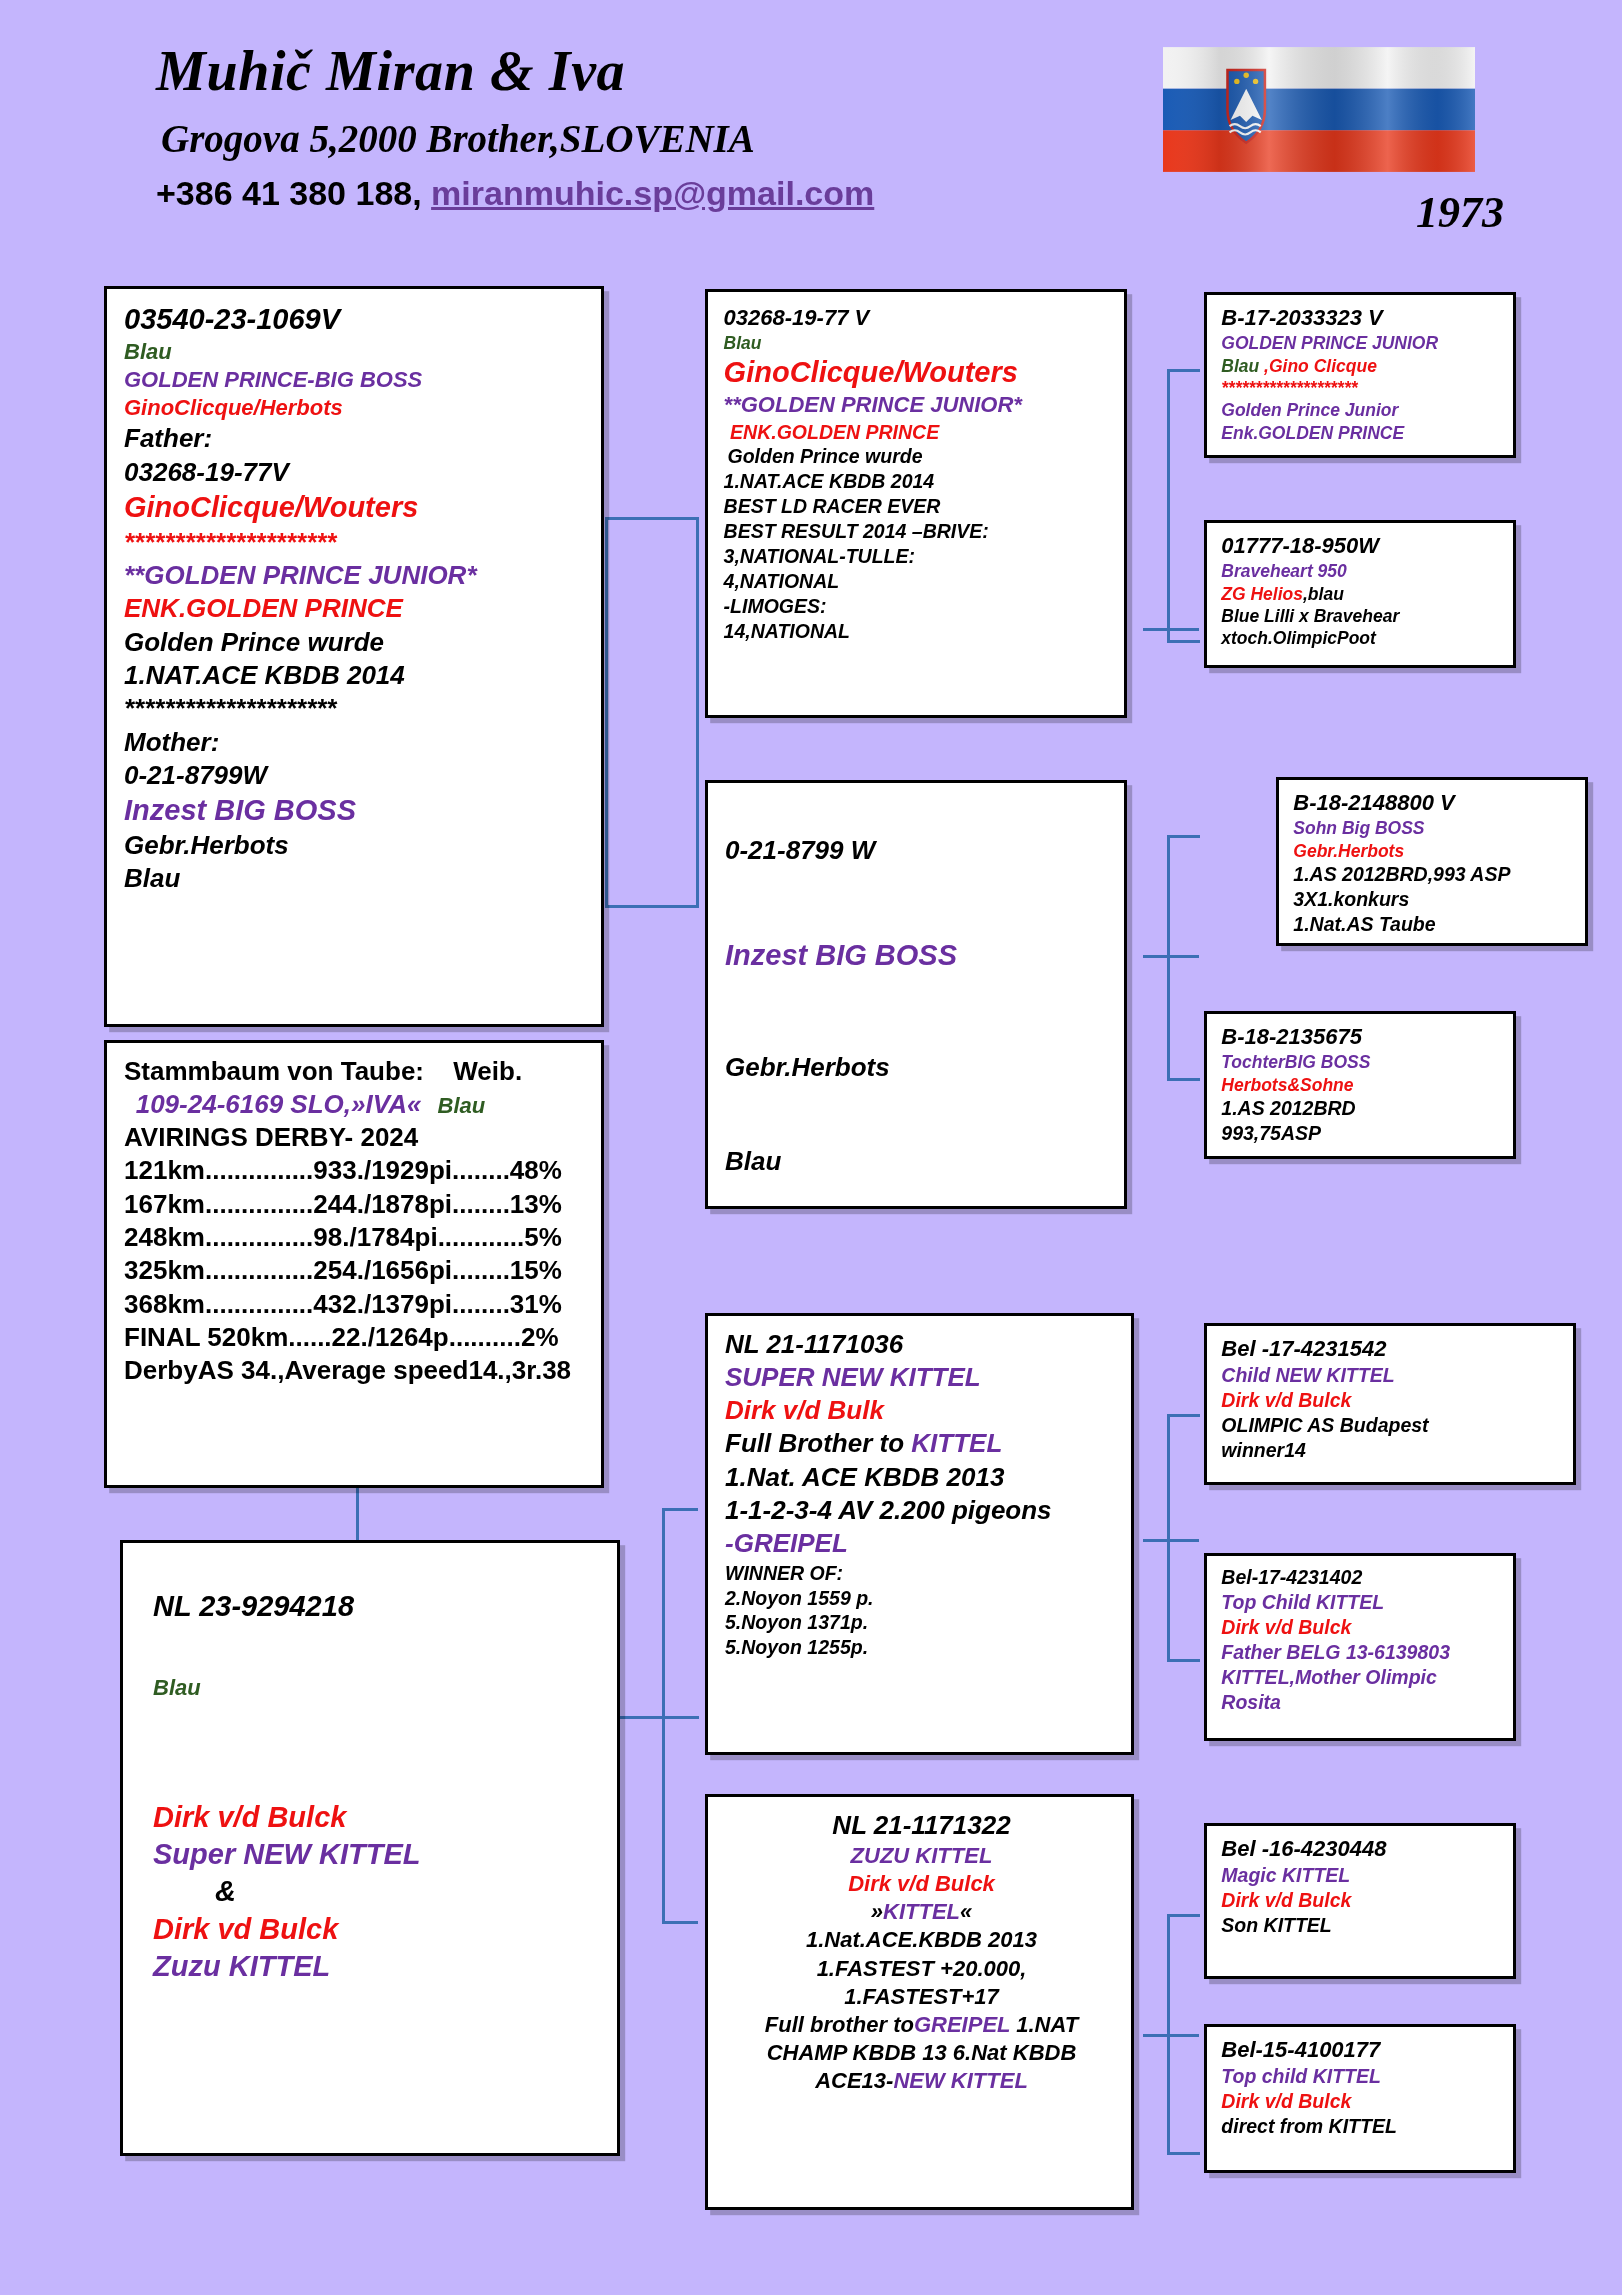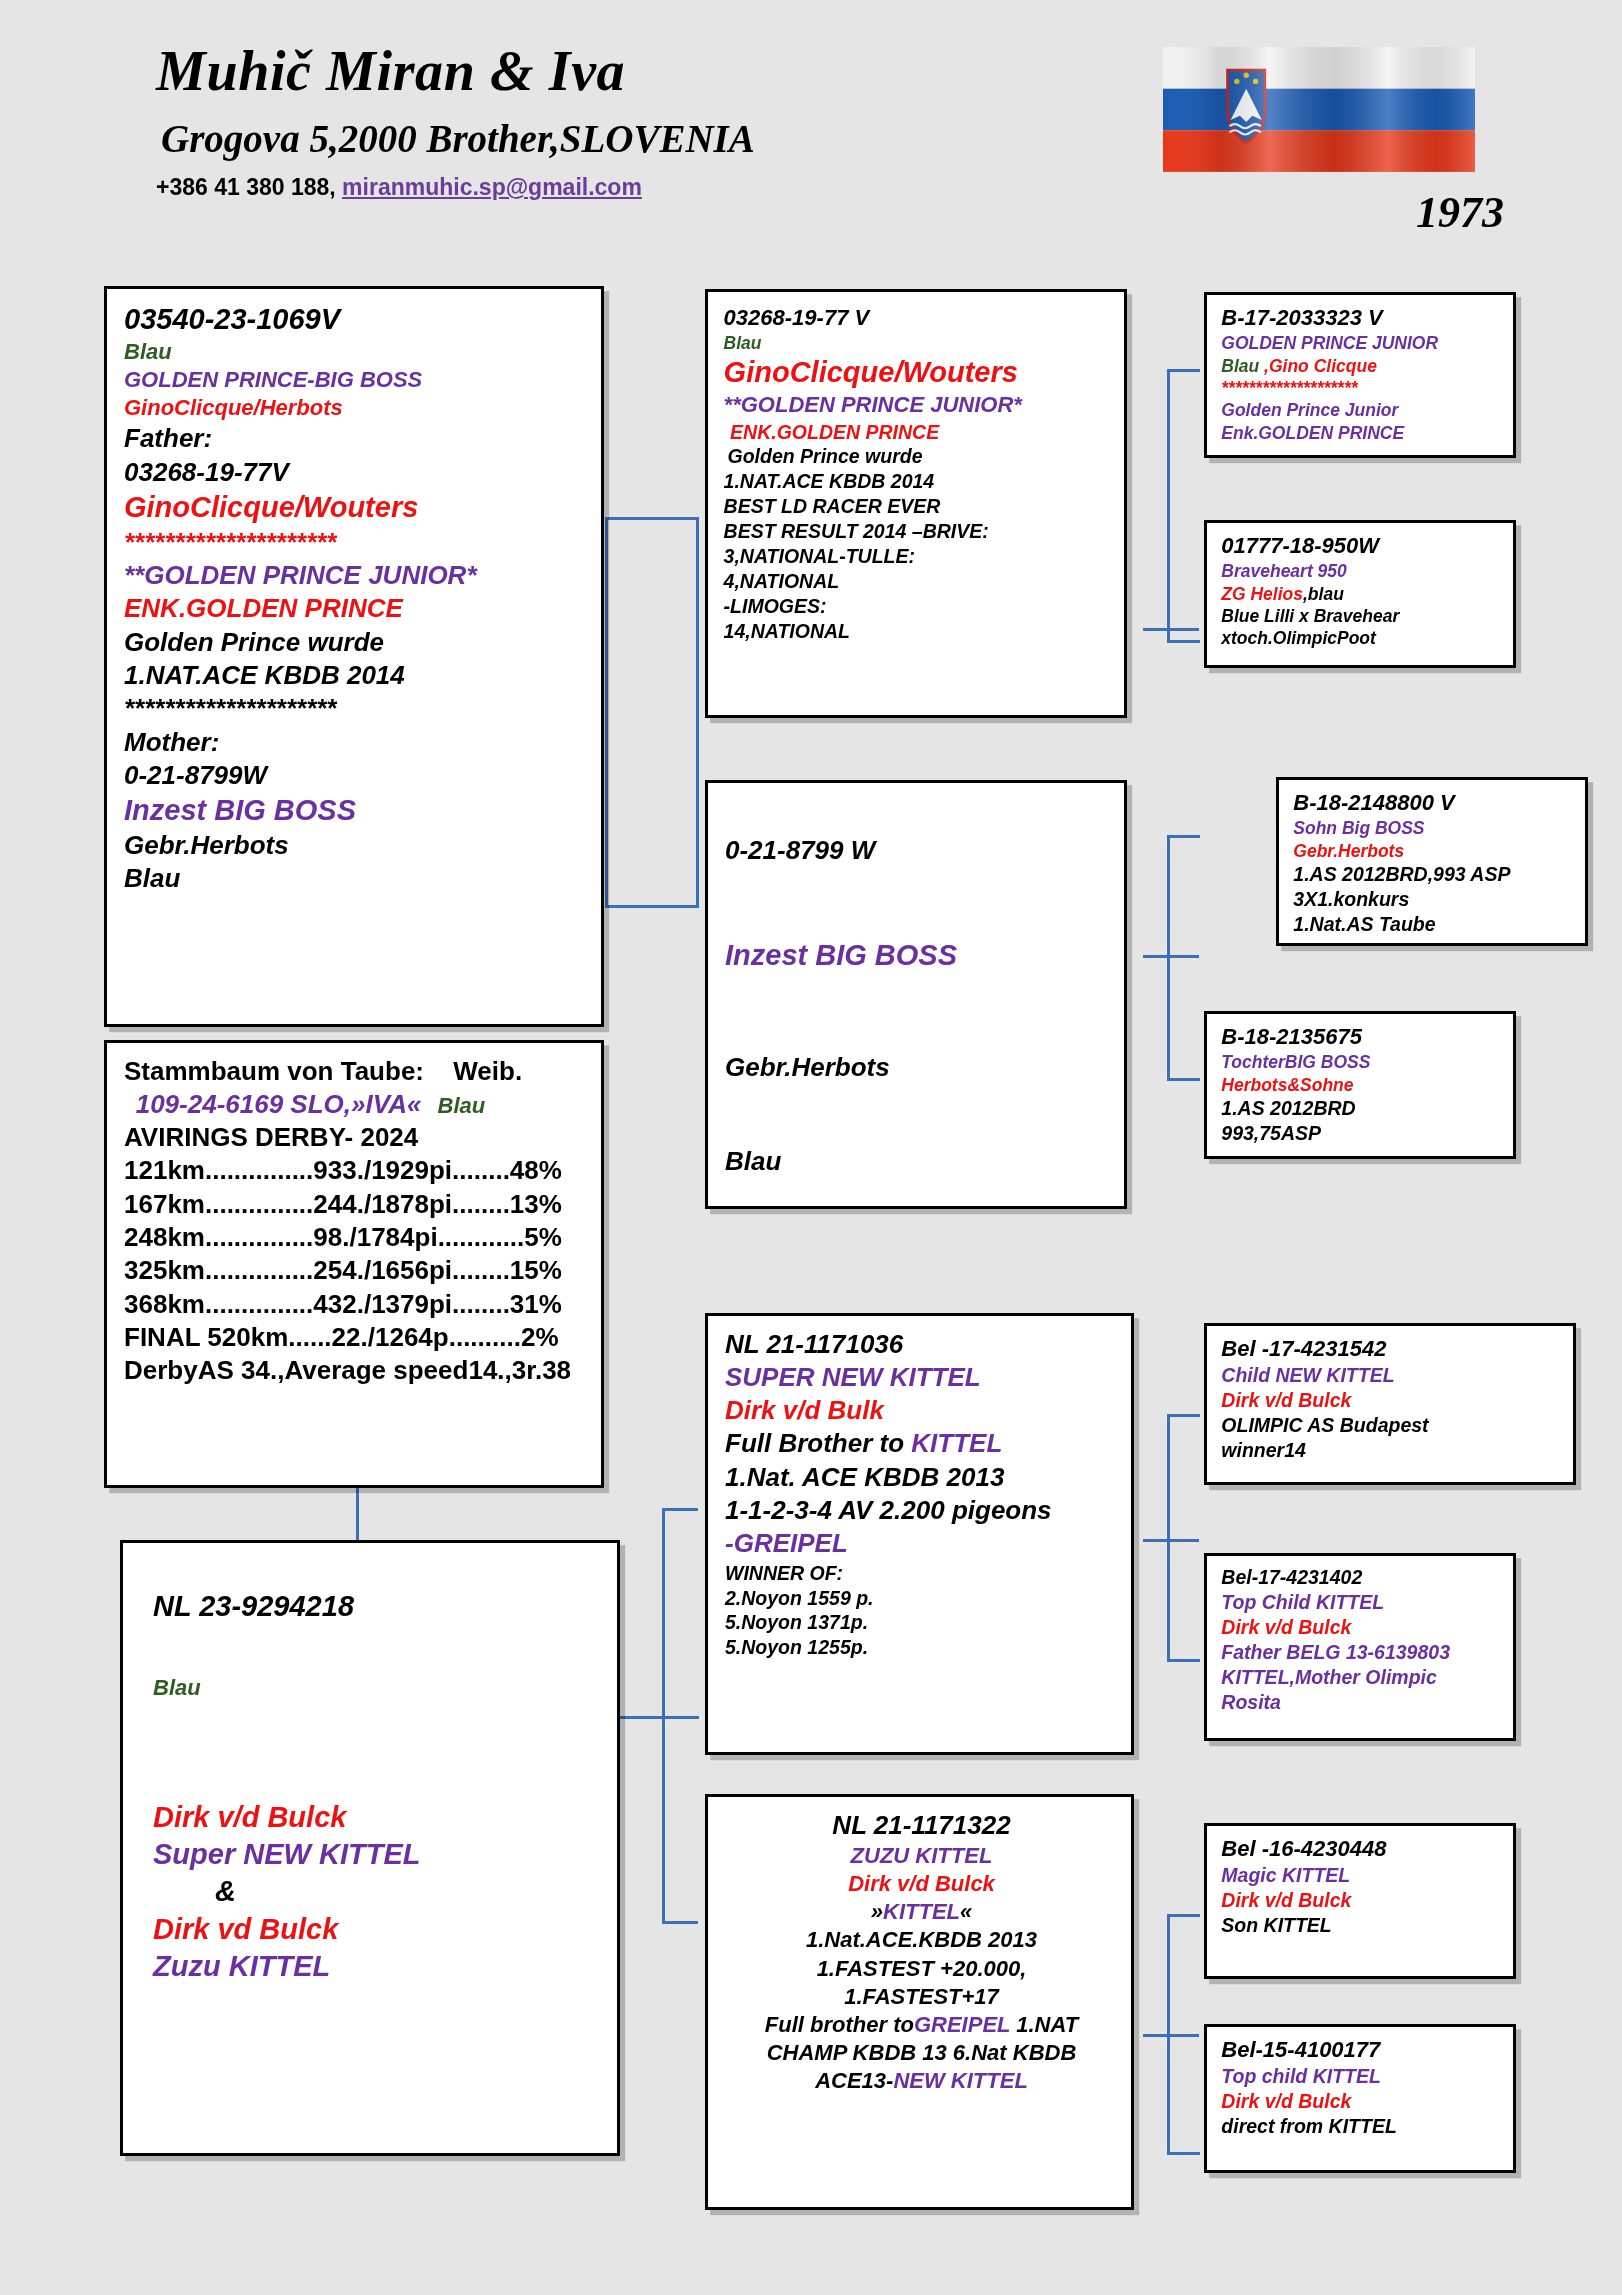--- a/index.html
+++ b/index.html
@@ -7,21 +7,21 @@
     padding: 0;
     background: #ffffff;
   }
   body {
     font-family: "Liberation Sans", sans-serif;
   }
   #page {
     position: relative;
     width: 1623px;
     height: 2295px;
-    background: #e5e5e5;
+    background: #c4b5fd;
     overflow: hidden;
   }
 
   
   #header { position: absolute; left: 0; top: 0; width: 1623px; height: 260px; }
   .hdr-name {
     position: absolute;
     left: 156px; top: 39px;
     font-family: "Liberation Serif", serif;
     font-style: italic;
@@ -37,21 +37,21 @@
     font-family: "Liberation Serif", serif;
     font-style: italic;
     font-weight: bold;
     font-size: 39px;
     color: #000;
     white-space: nowrap;
   }
   .hdr-contact {
     position: absolute;
     left: 156px; top: 174px;
-    font-size: 23px;
+    font-size: 34px;
     font-weight: bold;
     color: #000;
     white-space: nowrap;
   }
   .hdr-contact .mail {
     color: #6a3d9a;
     text-decoration: underline;
   }
   .hdr-year {
     position: absolute;

